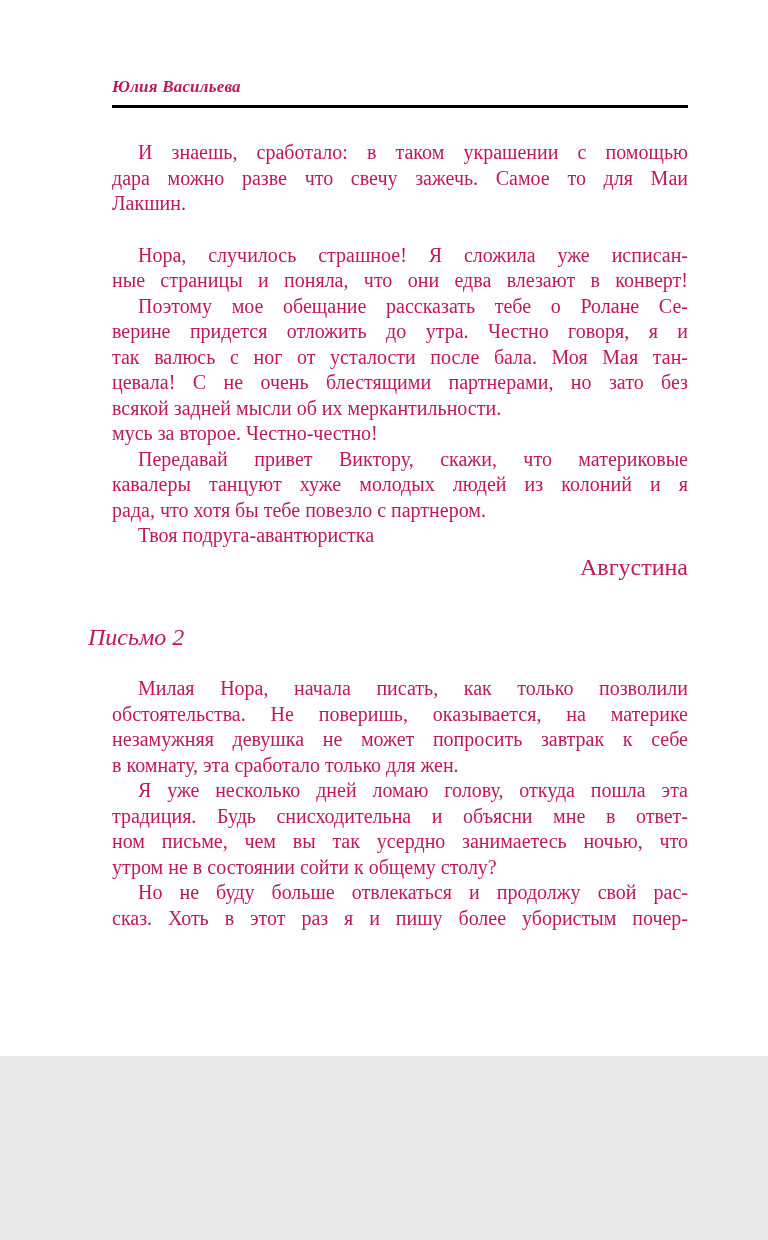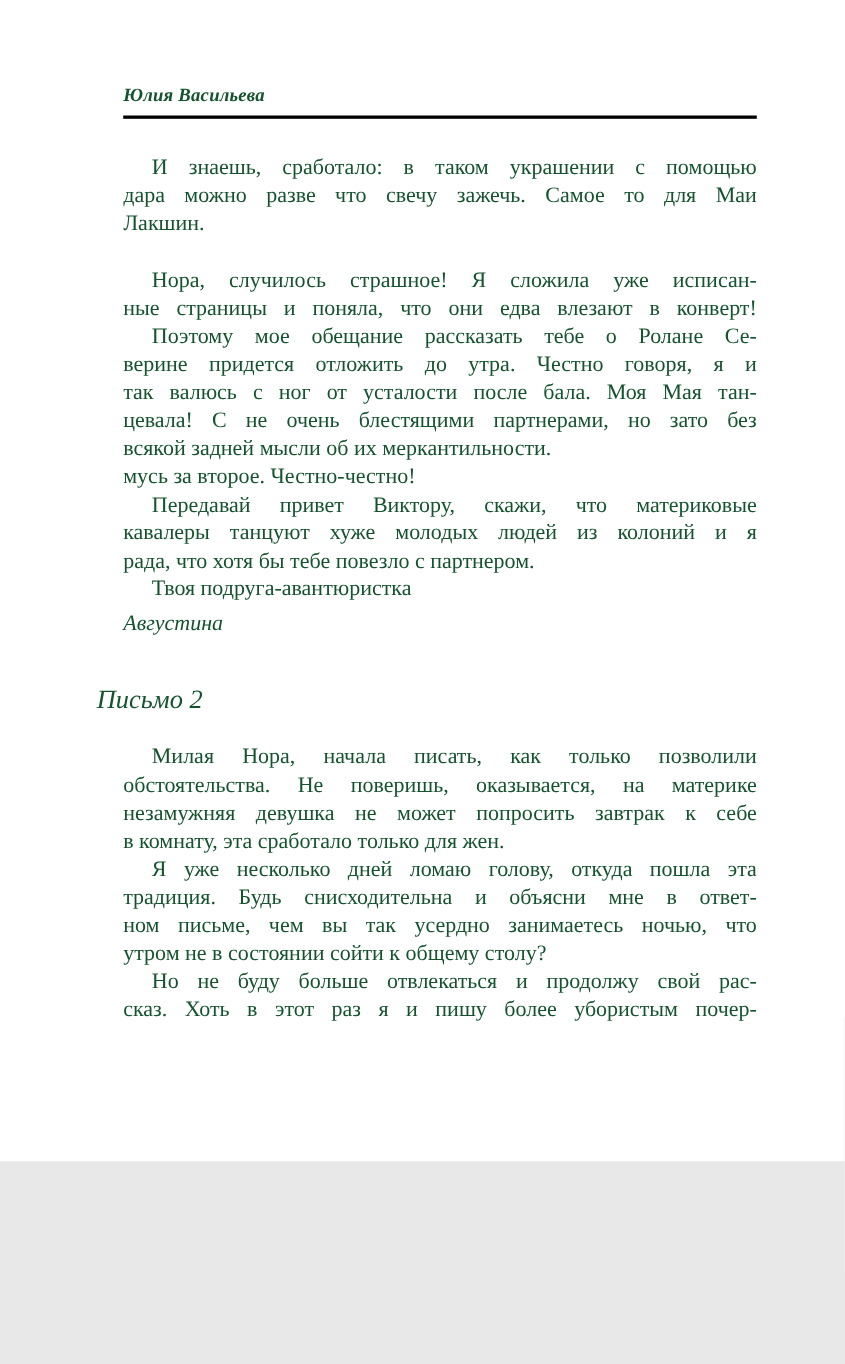--- a/index.html
+++ b/index.html
@@ -2,21 +2,21 @@
 <html lang="ru"><head>
 <meta charset="utf-8">
 <style>
   html, body { margin: 0; padding: 0; background: #e8e8e8; }
   .page {
     position: relative;
     width: 768px;
     height: 1056px;
     margin: 0 auto;
     background: #ffffff;
-    color: #14532d;
+    color: #be185d;
     font-family: "Liberation Serif", serif;
     overflow: hidden;
   }
 
   
   .running-header {
     position: absolute;
     left: 112px;
     top: 76px;
     width: 576px;
@@ -53,23 +53,22 @@
     text-justify: inter-word;
     white-space: normal;
   }
   .ln.last { text-align-last: left; }
   .ln.ind { text-indent: 26px; }
   .para.gap { margin-top: 26px; }
 
   .signature {
     margin-top: 6px;
     line-height: 25.5px;
-    text-align: left;
-    font-style: italic;
-    font-size: 20px;
+    text-align: right;
+    font-size: 24px;
   }
 
   .letter-heading {
     margin: 42px 0 24px 0;
     font-weight: 400;
     font-style: italic;
     font-size: 24px;
     line-height: 30px;
     text-align: left;
     transform: translateX(-24px);

